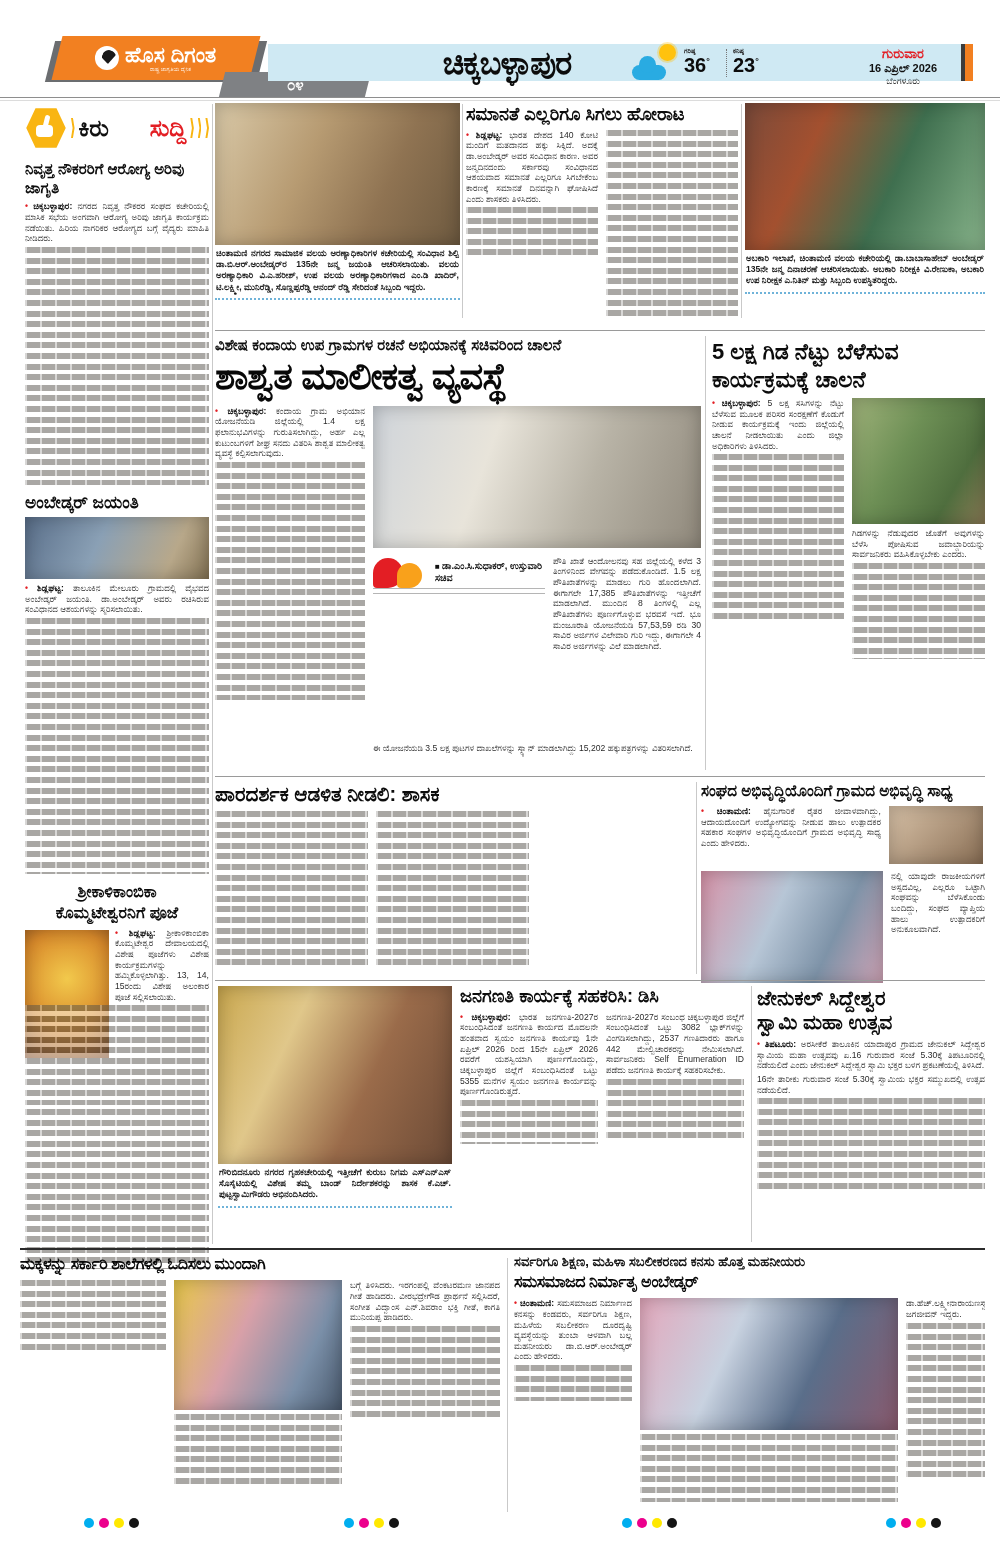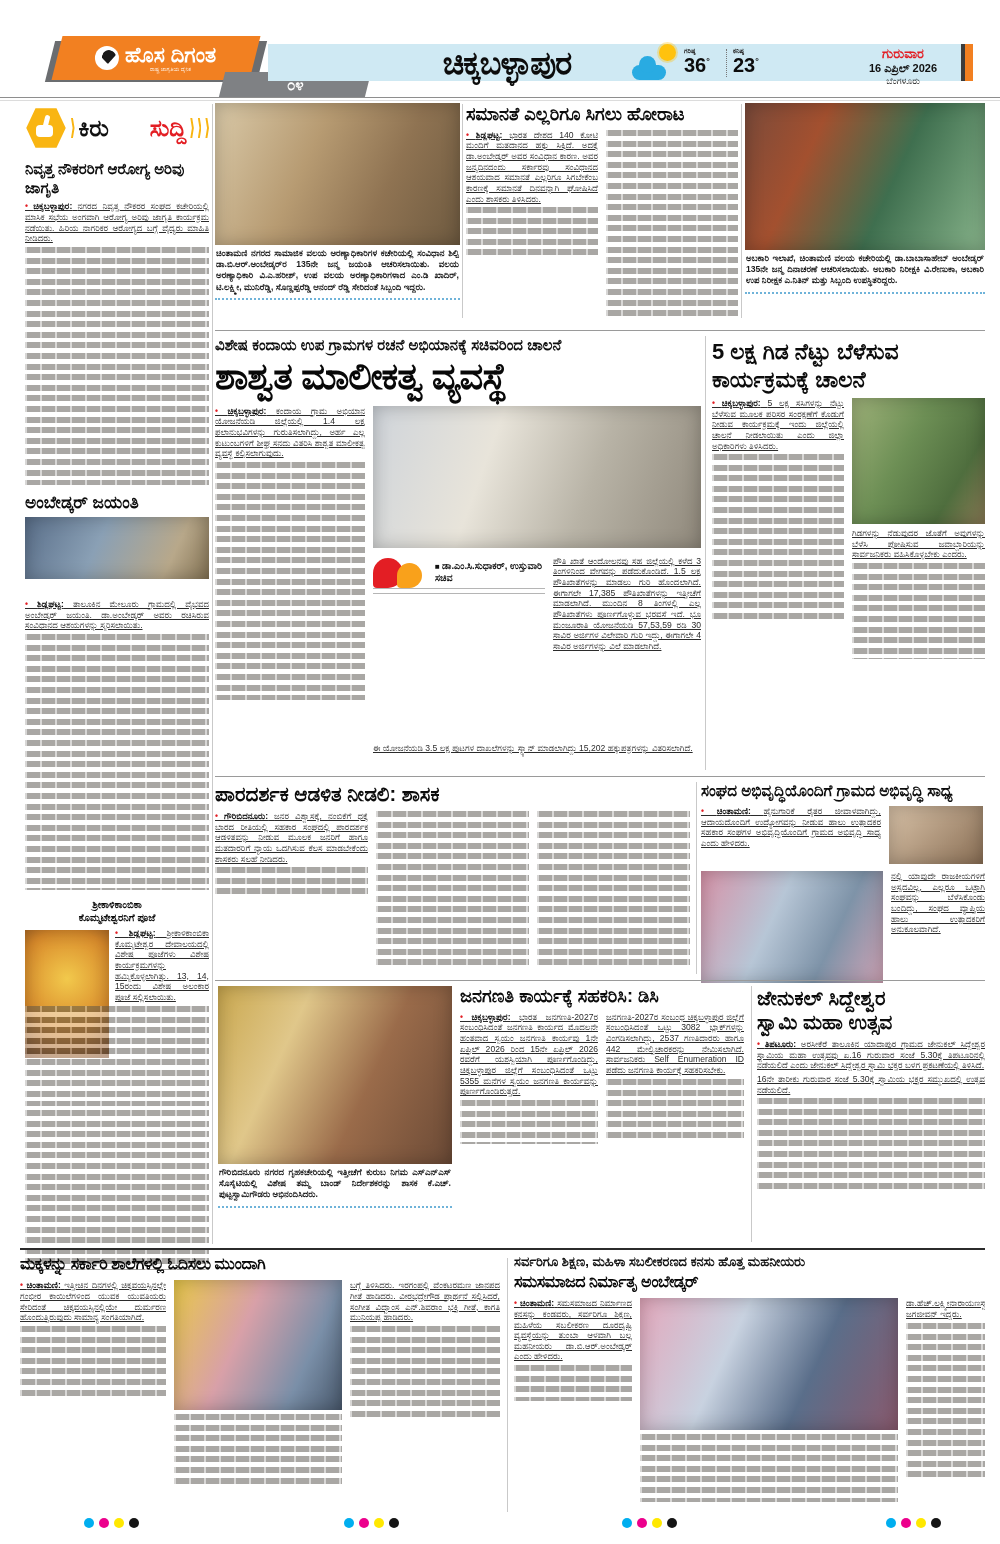--- a/index.html
+++ b/index.html
@@ -39,21 +39,21 @@
   .wdiv{left:726px;top:49px;height:28px;border-left:1px dotted #777;}
   .wmin{left:733px;top:48px;}
   .hdr-right{left:848px;top:46px;width:110px;text-align:center;line-height:1.25;}
   .hdr-day{font-size:13px;font-weight:900;color:#e31e24;}
   .hdr-date{font-size:11px;font-weight:800;color:#111;}
   .hdr-city{font-size:9px;color:#222;}
   .hline1{left:0;top:97px;width:1000px;height:1px;background:#8e8e8e;}
   .hline2{left:0;top:100px;width:1000px;height:1px;background:#dcdcdc;}
 
   
-  .body{font-size:8.6px;line-height:1.24;text-align:justify;color:#2b2b2b;margin:0 0 3px 0;text-decoration:underline;}
+  .body{font-size:8.6px;line-height:1.24;text-align:justify;color:#2b2b2b;margin:0 0 3px 0;}
   .dl::before{content:"• ";color:#e31e24;font-weight:900;}
   .dl b{color:#111;}
   .cap{font-size:8.6px;line-height:1.3;font-weight:700;color:#1c1c1c;text-align:justify;padding:3px 1px 5px 1px;
        border-bottom:2px dotted #6fb3d9;margin:0;}
   .sim{background-image:
         repeating-linear-gradient(90deg, rgba(255,255,255,.55) 0 2px, rgba(255,255,255,0) 2px 15px),
         repeating-linear-gradient(180deg, #55524b 0 6px, #ffffff 6px 10.6px);
        opacity:.5;}
   .clip{overflow:hidden;}
   .ph{position:relative;overflow:hidden;box-shadow:inset 0 0 18px rgba(0,0,0,.25);}
@@ -80,21 +80,21 @@
        clip-path:polygon(25% 3%,75% 3%,97% 50%,75% 97%,25% 97%,3% 50%);}
   .fist{position:absolute;left:11px;top:18px;width:17px;height:12px;background:#fff;border-radius:4px;}
   .finger{position:absolute;left:19px;top:8px;width:5px;height:13px;background:#fff;border-radius:3px;transform:rotate(14deg);}
   .chev{display:inline-block;width:8px;height:20px;background:#f9b512;
         clip-path:polygon(0 0,55% 0,100% 50%,55% 100%,0 100%,45% 50%);}
   .kiru-word{font-size:23px;font-weight:900;line-height:1;}
   .kiru-black{color:#111;}
   .kiru-red{color:#e31e24;margin-left:41px;}
   .kiru-h{font-size:15px;font-weight:900;line-height:1.28;color:#0d0d0d;margin:6px 0 4px 0;}
   .sub-h{font-size:17px;font-weight:900;color:#0d0d0d;margin:8px 0 4px 0;}
-  .sub-h2{font-size:10px;font-weight:900;color:#0d0d0d;text-align:center;line-height:1.3;margin:8px 0 4px 0;}
+  .sub-h2{font-size:16px;font-weight:900;color:#0d0d0d;text-align:center;line-height:1.3;margin:8px 0 4px 0;}
   .deity{float:left;width:84px;height:128px;margin:2px 6px 2px 0;}
 
   
   .kicker{font-size:15px;font-weight:900;color:#101010;line-height:1.15;}
   .mainhead{font-size:37px;font-weight:900;color:#080808;letter-spacing:-1px;line-height:1.15;margin:3px 0 7px 0;}
   .h18{font-size:18px;font-weight:900;color:#0c0c0c;line-height:1.2;margin:0 0 4px 0;}
   .h20{font-size:20px;font-weight:900;color:#0c0c0c;line-height:1.2;margin:0 0 5px 0;}
   .h22{font-size:22px;font-weight:900;color:#0c0c0c;line-height:1.25;margin:0 0 5px 0;}
   .h16n{font-size:16px;font-weight:900;color:#0c0c0c;white-space:nowrap;transform:scaleX(.95);
         transform-origin:left;margin:0 0 6px 0;}
@@ -178,21 +178,21 @@
     </div>
 
     <div class="kiru-h">ನಿವೃತ್ತ ನೌಕರರಿಗೆ ಆರೋಗ್ಯ ಅರಿವು ಜಾಗೃತಿ</div>
     <p class="body">
       <span class="dl"><b>ಚಿಕ್ಕಬಳ್ಳಾಪುರ:</b></span> <span>ನಗರದ ನಿವೃತ್ತ ನೌಕರರ ಸಂಘದ ಕಚೇರಿಯಲ್ಲಿ ಮಾಸಿಕ ಸಭೆಯ ಅಂಗವಾಗಿ ಆರೋಗ್ಯ ಅರಿವು ಜಾಗೃತಿ ಕಾರ್ಯಕ್ರಮ ನಡೆಯಿತು. ಹಿರಿಯ ನಾಗರಿಕರ ಆರೋಗ್ಯದ ಬಗ್ಗೆ ವೈದ್ಯರು ಮಾಹಿತಿ ನೀಡಿದರು.</span>
     </p>
     <div class="sim" style="height:238px;margin-bottom:6px;"></div>
 
     <div class="sub-h">ಅಂಬೇಡ್ಕರ್ ಜಯಂತಿ</div>
     <div class="ph ph-ambed" style="width:100%;height:62px;"></div>
-    <p class="body" style="margin-top:20px;">
+    <p class="body" style="margin-top:4px;">
       <span class="dl"><b>ಶಿಡ್ಲಘಟ್ಟ:</b></span> <span>ತಾಲೂಕಿನ ಮೇಲೂರು ಗ್ರಾಮದಲ್ಲಿ ವೈಭವದ ಅಂಬೇಡ್ಕರ್ ಜಯಂತಿ. ಡಾ.ಅಂಬೇಡ್ಕರ್ ಅವರು ರಚಿಸಿರುವ ಸಂವಿಧಾನದ ಆಶಯಗಳನ್ನು ಸ್ಮರಿಸಲಾಯಿತು.</span>
     </p>
     <div class="sim" style="height:256px;margin-bottom:6px;"></div>
 
     <div class="sub-h2">
       <span>ಶ್ರೀಕಾಳಿಕಾಂಬಿಕಾ</span><br><span>ಕೊಮ್ಮಟೇಶ್ವರನಿಗೆ ಪೂಜೆ</span>
     </div>
     <div>
       <div class="ph ph-deity deity"></div>
       <p class="body">
@@ -281,26 +281,20 @@
         <div class="sim" style="height:96px;"></div>
       </div>
     </div>
   </div>
 
   <div class="abs hr" style="left:215px;top:776px;width:770px;"></div>
 
   <div class="abs" style="left:215px;top:782px;width:476px;">
     <div class="h20">ಪಾರದರ್ಶಕ ಆಡಳಿತ ನೀಡಲಿ: ಶಾಸಕ</div>
     <div class="row">
-      <div style="width:153px;" class="clip">
-        <p class="body">
-          <span class="dl"><b>ಗೌರಿಬಿದನೂರು:</b></span> <span>ಜನರ ವಿಶ್ವಾಸಕ್ಕೆ, ನಂಬಿಕೆಗೆ ಧಕ್ಕೆ ಬಾರದ ರೀತಿಯಲ್ಲಿ ಸಹಕಾರ ಸಂಘದಲ್ಲಿ ಪಾರದರ್ಶಕ ಆಡಳಿತವನ್ನು ನೀಡುವ ಮೂಲಕ ಜನರಿಗೆ ಹಾಗೂ ಮತದಾರರಿಗೆ ನ್ಯಾಯ ಒದಗಿಸುವ ಕೆಲಸ ಮಾಡಬೇಕೆಂದು ಶಾಸಕರು ಸಲಹೆ ನೀಡಿದರು.</span>
-        </p>
-        <div class="sim" style="height:30px;"></div>
-      </div>
       <div style="width:153px;">
           <div class="sim" style="height:158px;"></div>
         </div>
       <div style="width:153px;">
           <div class="sim" style="height:158px;"></div>
         </div>
     </div>
   </div>
   <div class="abs vr" style="left:696px;top:782px;height:192px;"></div>
 
@@ -356,23 +350,20 @@
     <p class="body">16ನೇ ತಾರೀಕು ಗುರುವಾರ ಸಂಜೆ 5.30ಕ್ಕೆ ಸ್ವಾಮಿಯ ಭಕ್ತರ ಸಮ್ಮುಖದಲ್ಲಿ ಉತ್ಸವ ನಡೆಯಲಿದೆ.</p>
     <div class="sim" style="height:92px;"></div>
   </div>
 
   <div class="abs" style="left:20px;top:1248px;width:965px;height:2px;background:#2b2b2b;"></div>
 
   <div class="abs" style="left:20px;top:1254px;width:482px;">
     <div class="bh">ಮಕ್ಕಳನ್ನು ಸರ್ಕಾರಿ ಶಾಲೆಗಳಲ್ಲಿ ಓದಿಸಲು ಮುಂದಾಗಿ</div>
     <div class="row">
       <div style="width:146px;" class="clip">
-        <p class="body">
-          <span class="dl"><b>ಚಿಂತಾಮಣಿ:</b></span> <span>ಇತ್ತೀಚಿನ ದಿನಗಳಲ್ಲಿ ಚಿಕ್ಕವಯಸ್ಸಿನಲ್ಲೇ ಗಂಭೀರ ಕಾಯಿಲೆಗಳಿಂದ ಯುವಕ ಯುವತಿಯರು ಸೇರಿದಂತೆ ಚಿಕ್ಕವಯಸ್ಸಿನಲ್ಲಿಯೇ ದುರ್ಮರಣ ಹೊಂದುತ್ತಿರುವುದು ಸಾಮಾನ್ಯ ಸಂಗತಿಯಾಗಿದೆ.</span>
-        </p>
         <div class="sim" style="height:70px;"></div>
       </div>
       <div style="width:168px;">
         <div class="ph ph-bl" style="width:168px;height:130px;"></div>
         <div class="sim" style="height:72px;margin-top:4px;"></div>
       </div>
       <div style="width:150px;" class="clip">
         <p class="body">ಬಗ್ಗೆ ತಿಳಿಸಿದರು. ಇರಗಂಪಲ್ಲಿ ವೆಂಕಟರಮಣ ಜಾನಪದ ಗೀತೆ ಹಾಡಿದರು. ವೀರಭದ್ರೇಗೌಡ ಪ್ರಾರ್ಥನೆ ಸಲ್ಲಿಸಿದರೆ, ಸಂಗೀತ ವಿದ್ವಾಂಸ ಎನ್.ಶಿವರಾಂ ಭಕ್ತಿ ಗೀತೆ, ಕಾಗತಿ ಮುನಿಯಪ್ಪ ಹಾಡಿದರು.</p>
         <div class="sim" style="height:92px;"></div>
       </div>

